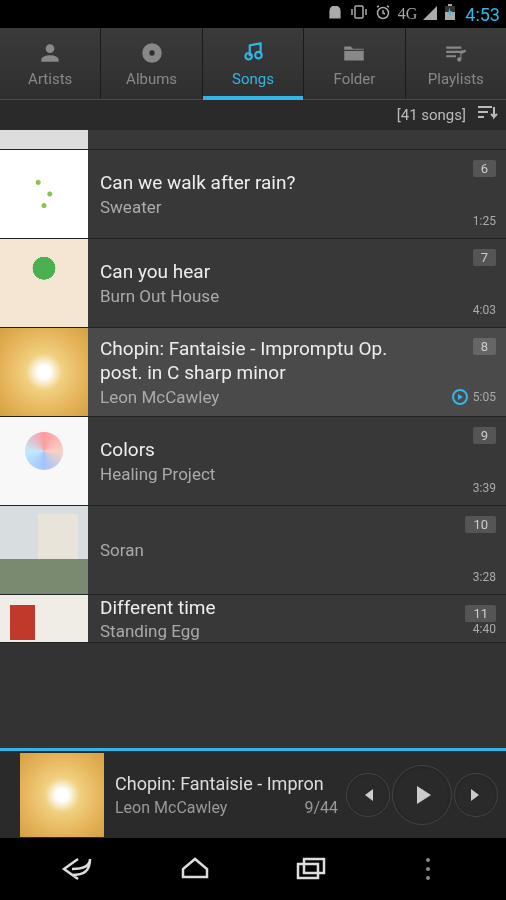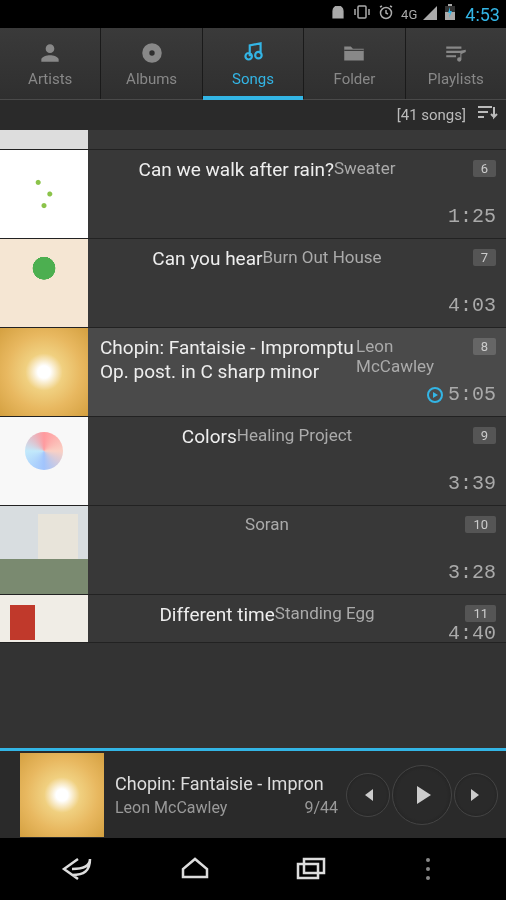--- a/index.html
+++ b/index.html
@@ -91,21 +91,21 @@
   width: 88px;
   height: 88px;
   background: #eee;
   flex-shrink: 0;
   position: relative;
 }
 .song-info {
   flex: 1;
   padding: 8px 12px;
   display: flex;
-  flex-direction: row;
+  flex-direction: column;
   justify-content: center;
   overflow: hidden;
 }
 .song-title {
   color: #eee;
   font-size: 19px;
   line-height: 1.25;
   margin-bottom: 2px;
 }
 .song-artist { color: #aaa; font-size: 17px; }
@@ -120,21 +120,21 @@
 .track-number {
   background: #555;
   color: #ccc;
   font-size: 13px;
   padding: 1px 8px;
   border-radius: 2px;
   min-width: 20px;
   text-align: center;
 }
 .song-row.playing .track-number { background: #666; }
-.duration { color: #aaa; font-size: 20px; display: flex; align-items: center; gap: 4px; font-family: Liberation Mono, monospace; }
+.duration { color: #aaa; font-size: 12px; display: flex; align-items: center; gap: 4px; }
 .playing-indicator { width: 18px; height: 18px; }
 .playing-indicator svg { fill: none; stroke: #33b5e5; stroke-width: 2; }
 
 
 .art-1 { background: linear-gradient(#fff, #fff); position:relative; }
 .art-1::after { content:""; position:absolute; inset:15px; background: radial-gradient(circle at 40% 30%, #8bc34a 2px, transparent 3px), radial-gradient(circle at 60% 50%, #8bc34a 2px, transparent 3px), radial-gradient(circle at 50% 70%, #8bc34a 2px, transparent 3px); }
 .art-2 { background: #f5e6d3; position:relative; }
 .art-2::after { content:""; position:absolute; top:10px; left:20px; right:20px; bottom:30px; background: radial-gradient(circle at 50% 40%, #4caf50 30%, transparent 31%); border-radius: 50% 50% 0 0; }
 .art-3 { background: radial-gradient(circle at 50% 50%, #fff 10%, #f0d080 30%, #e8b860 60%, #d4a040 100%); }
 .art-4 { background: #f8f8f8; position:relative; }
@@ -210,21 +210,21 @@
         <rect x="5" y="2" width="8" height="12" rx="1" fill="none" stroke="#aaa" stroke-width="1.5"></rect>
         <path d="M2 5 l0 6 M16 5 l0 6" stroke="#aaa" stroke-width="1.5"></path>
       </svg>
   </span>
   <span>
     <svg width="18" height="16" viewBox="0 0 18 16">
         <circle cx="9" cy="9" r="5.5" fill="none" stroke="#aaa" stroke-width="1.5"></circle>
         <path d="M9 6 v3 l2 1 M3 3 l2-1 M15 3 l-2-1" stroke="#aaa" stroke-width="1.5" fill="none"></path>
       </svg>
   </span>
-  <span class="icon" style="font-size:13px;">4G</span>
+  <span class="icon" style="font-size:16px;font-family:Liberation Serif, serif;">4G</span>
   <span>
     <svg width="16" height="14" viewBox="0 0 16 14">
         <path d="M0 14 L14 0 L14 14 Z" fill="#aaa"></path>
       </svg>
   </span>
   <span>
     <svg width="10" height="16" viewBox="0 0 10 16">
         <rect x="0" y="2" width="10" height="14" fill="#aaa"></rect>
         <rect x="3" y="0" width="4" height="2" fill="#aaa"></rect>
         <rect x="0" y="2" width="10" height="6" fill="#333"></rect>

